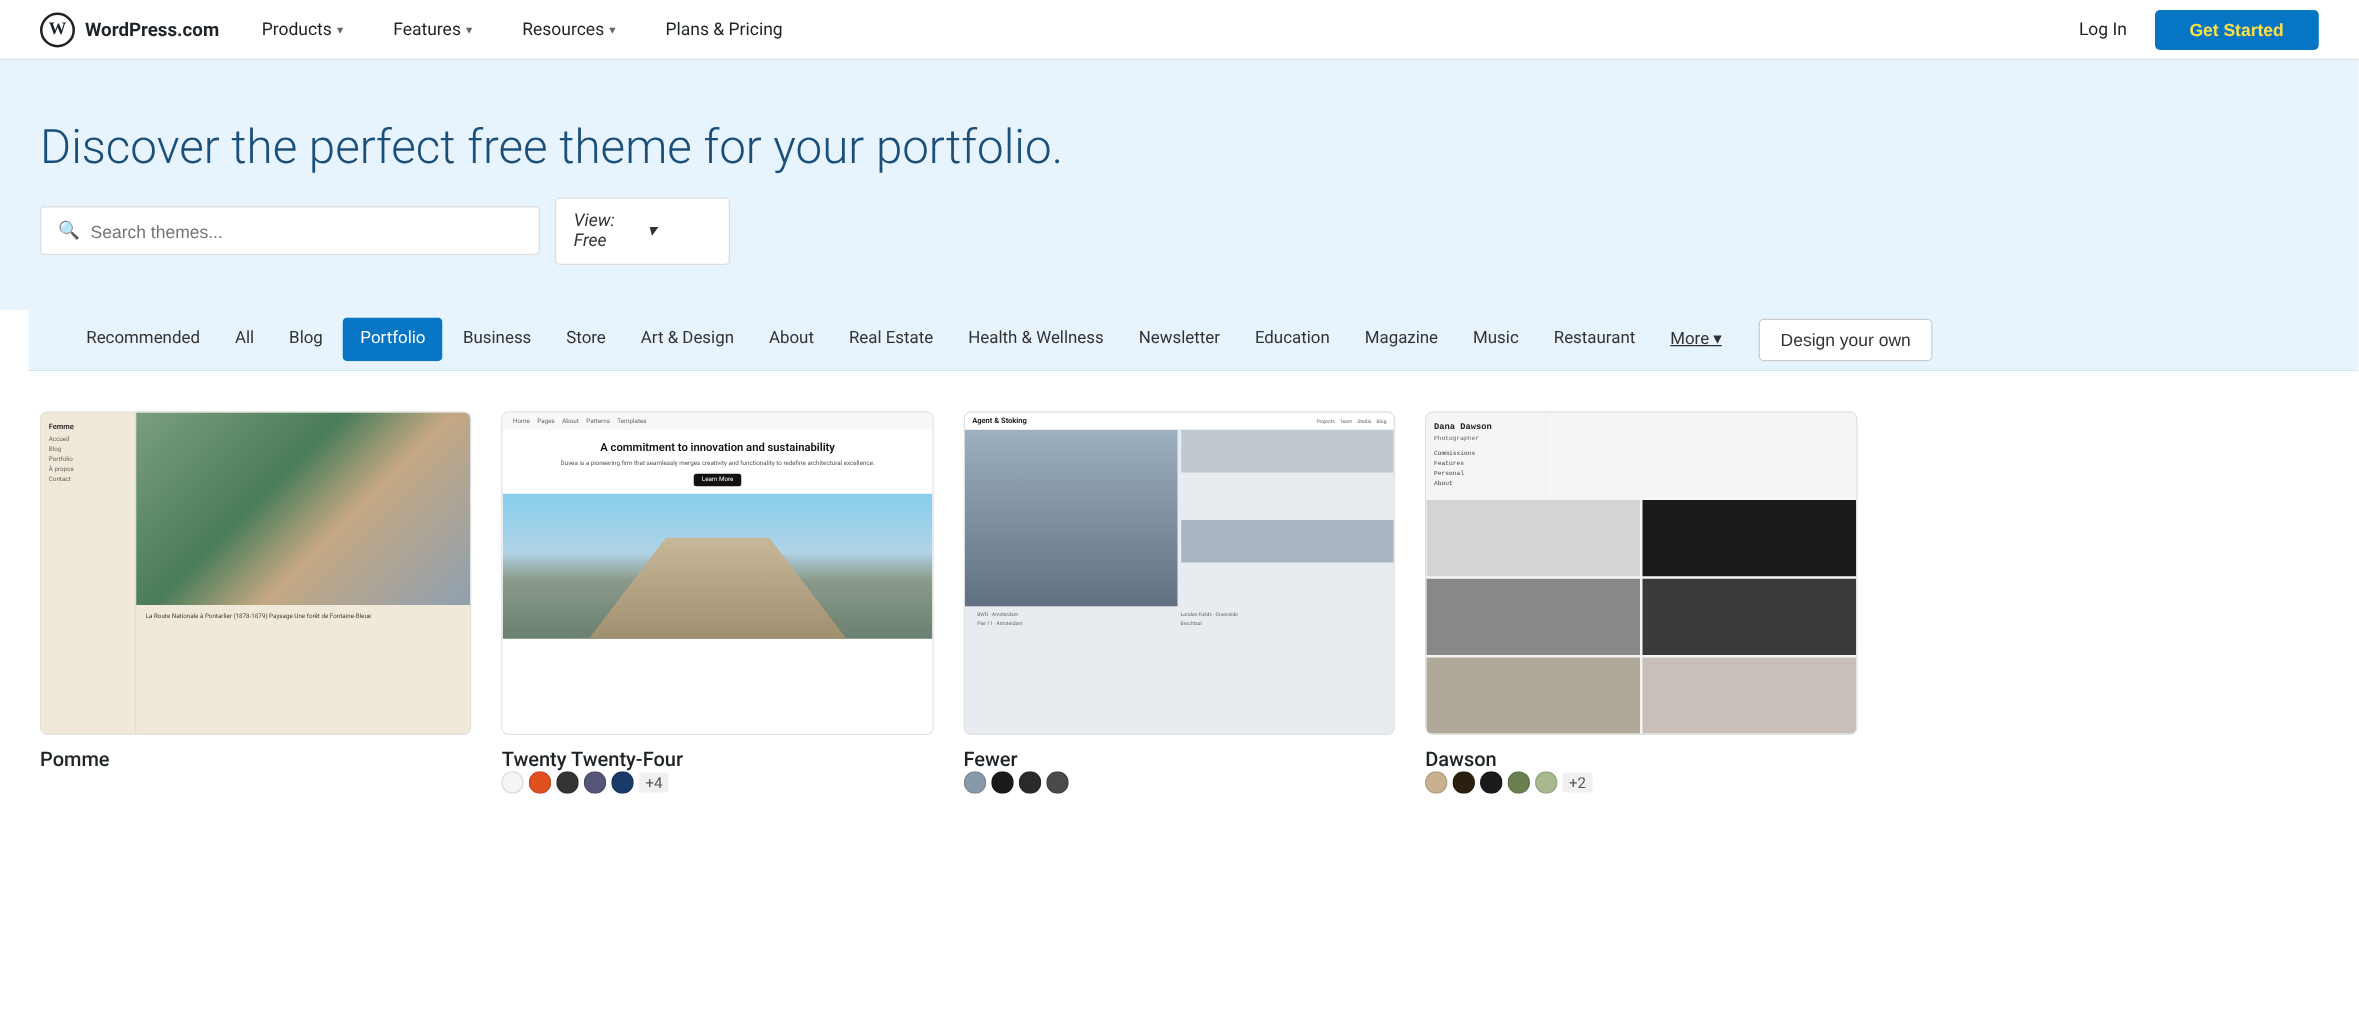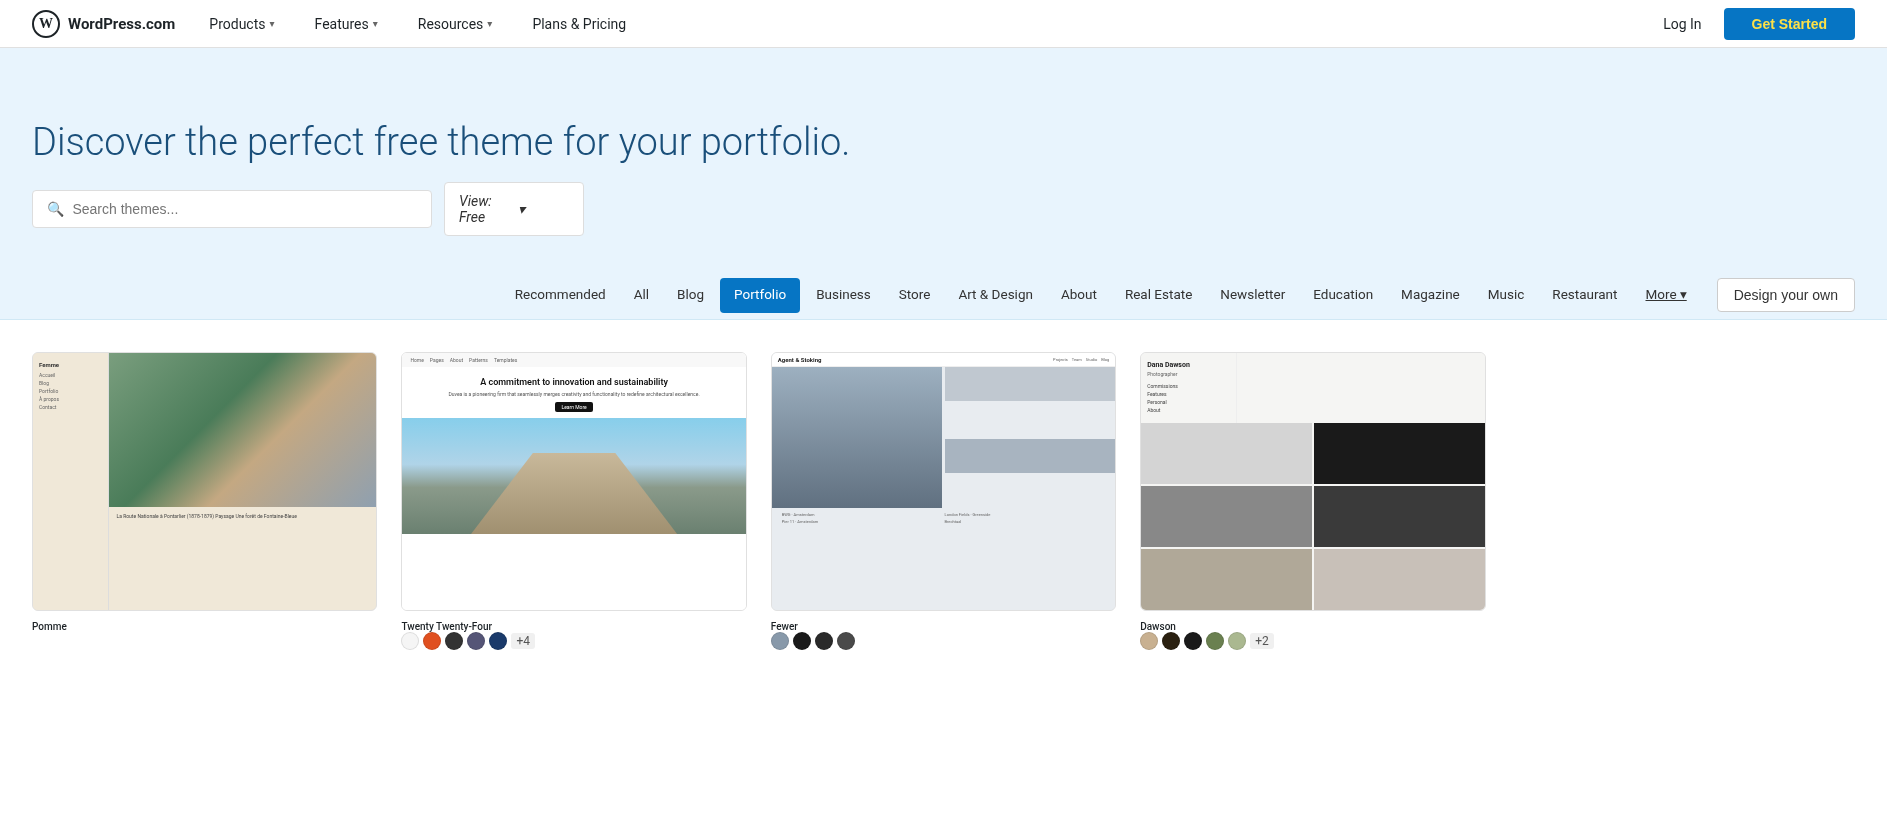--- a/index.html
+++ b/index.html
@@ -21,21 +21,21 @@
     .nav-chevron { font-size: 10px; color: #666; }
     .nav-actions { display: flex; align-items: center; gap: 12px; }
     .nav-login { font-size: 14px; color: #1d2327; cursor: pointer; padding: 6px 10px; }
     .nav-cta {
       background: #0675c4; color: #fde047; border: none; border-radius: 4px;
       padding: 8px 28px; font-size: 14px; font-weight: 600; cursor: pointer;
     }
 
     
     .hero {
-      background: #e8f4fd; padding: 72px 32px 36px;
+      background: #e8f4fd; padding: 48px 32px 36px;
     }
     .hero h1 { font-size: 38px; font-weight: 300; color: #1a4f7a; line-height: 1.2; margin-bottom: 16px; }
     .hero p { font-size: 15px; color: #333; max-width: 520px; line-height: 1.6; margin-bottom: 28px; }
     .hero-controls { display: flex; align-items: center; gap: 12px; }
     .search-box {
       display: flex; align-items: center; gap: 8px;
       background: #fff; border: 1px solid #ddd; border-radius: 4px;
       padding: 10px 14px; width: 400px;
     }
     .search-icon { color: #999; font-size: 14px; }
@@ -44,21 +44,21 @@
       display: flex; align-items: center; gap: 8px;
       background: #fff; border: 1px solid #ddd; border-radius: 4px;
       padding: 10px 14px; cursor: pointer; font-size: 14px; color: #333; min-width: 140px;
     }
     .view-dropdown span { flex: 1; font-style: italic; }
 
     
     .category-bar {
       background: #e8f4fd; padding: 0 32px;
       border-bottom: 1px solid #d0e8f5;
-      display: flex; align-items: center; justify-content: flex-end;
+      display: flex; align-items: center; justify-content: flex-start; margin-left: 23px;
     }
     .category-tabs { display: flex; align-items: center; gap: 0; overflow-x: auto; }
     .cat-tab {
       padding: 14px 14px; font-size: 13.5px; color: #333;
       cursor: pointer; white-space: nowrap; border-bottom: 3px solid transparent;
       transition: all 0.15s;
     }
     .cat-tab.active {
       background: #0675c4; color: #fff; border-radius: 4px;
       border-bottom-color: transparent; margin: 6px 2px;
@@ -73,34 +73,34 @@
 
     
     .themes-section { padding: 32px; background: #fff; }
     .themes-grid { display: grid; grid-template-columns: repeat(5, 1fr); gap: 24px; }
     .theme-card { cursor: pointer; }
     .theme-preview {
       width: 100%; aspect-ratio: 4/3; border-radius: 6px; overflow: hidden;
       border: 1px solid #e0e0e0; margin-bottom: 10px; background: #f5f5f5;
       position: relative;
     }
-    .theme-name { font-size: 10px; font-weight: 500; color: #1d2327; }
+    .theme-name { font-size: 16px; font-weight: 500; color: #1d2327; }
     .theme-footer { display: flex; align-items: center; gap: 8px; margin-top: 4px; }
     .color-swatches { display: flex; gap: 4px; align-items: center; }
     .swatch {
       width: 18px; height: 18px; border-radius: 50%; border: 1px solid rgba(0,0,0,0.1);
     }
     .swatch-count { font-size: 12px; color: #555; background: #f0f0f0; padding: 1px 5px; border-radius: 3px; }
 
     
     .preview-pomme { background: #f0e8d8; }
     .preview-tt24 { background: #fff; }
     .preview-fewer { background: #e8ecf0; }
     .preview-grammer { background: #111; }
-    .preview-dawson { background: #f5f5f3; }
+    .preview-dawson { background: #f5f5f3; font-family: Liberation Mono, monospace; }
 
     .preview-inner {
       width: 100%; height: 100%; display: flex; flex-direction: column;
       overflow: hidden; font-size: 5px; color: #555;
     }
     .pomme-content {
       display: flex; height: 100%;
     }
     .pomme-sidebar {
       width: 22%; background: #f0e8d8; padding: 8px 6px; border-right: 1px solid #ddd;
@@ -219,20 +219,21 @@
   <div class="category-tabs">
     <span class="cat-tab">Recommended</span>
     <span class="cat-tab">All</span>
     <span class="cat-tab">Blog</span>
     <span class="cat-tab active">Portfolio</span>
     <span class="cat-tab">Business</span>
     <span class="cat-tab">Store</span>
     <span class="cat-tab">Art &amp; Design</span>
     <span class="cat-tab">About</span>
     <span class="cat-tab">Real Estate</span>
+    <span class="cat-tab">Health &amp; Wellness</span>
     <span class="cat-tab">Newsletter</span>
     <span class="cat-tab">Education</span>
     <span class="cat-tab">Magazine</span>
     <span class="cat-tab">Music</span>
     <span class="cat-tab">Restaurant</span>
     <span class="cat-tab cat-more">More ▾</span>
   </div>
   <button class="design-own-btn">Design your own</button>
 </div>
 

